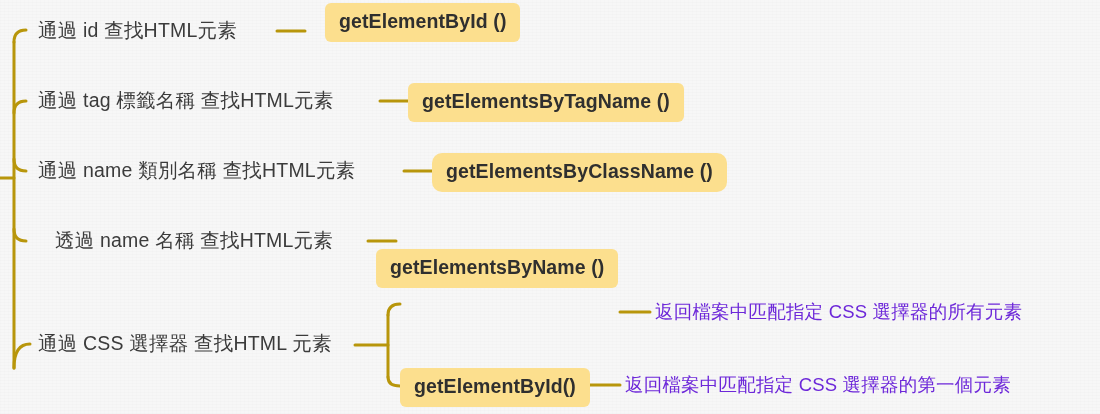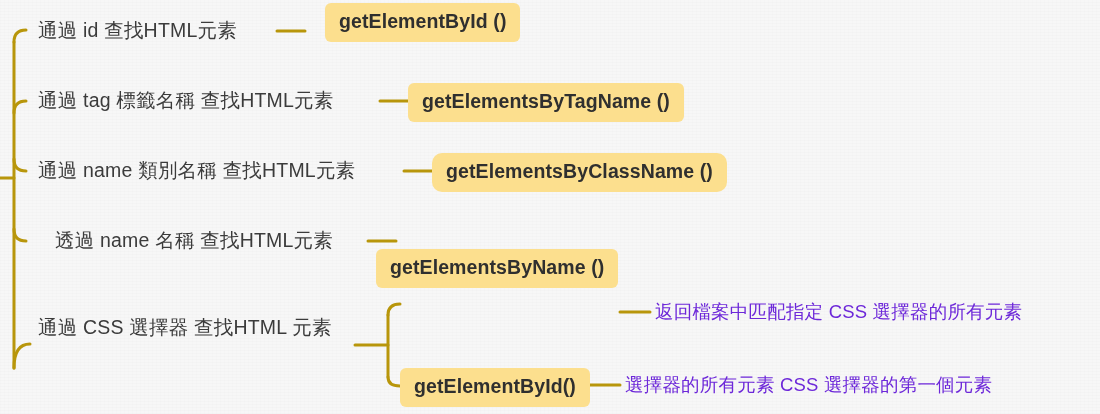--- a/index.html
+++ b/index.html
@@ -119,20 +119,20 @@
 
   <div class="node-label" style="left:38px; top:91px;">通過 tag 標籤名稱 查找HTML元素</div>
   <div class="pill" style="left:408px; top:83px;">getElementsByTagName ()</div>
 
   <div class="node-label" style="left:38px; top:161px;">通過 name 類別名稱 查找HTML元素</div>
   <div class="pill" style="left:432px; top:153px;border-radius:10px;">getElementsByClassName ()</div>
 
   <div class="node-label" style="left:55px; top:231px;">透過 name 名稱 查找HTML元素</div>
   <div class="pill" style="left:376px; top:223px;margin-top:26px;">getElementsByName ()</div>
 
-  <div class="node-label" style="left:38px; top:318px;">通過 CSS 選擇器 查找HTML 元素</div>
+  <div class="node-label" style="left:38px; top:334px;">通過 CSS 選擇器 查找HTML 元素</div>
 
   <div class="desc" style="left:655px; top:303px;">返回檔案中匹配指定 CSS 選擇器的所有元素</div>
 
   <div class="pill" style="left:400px; top:368px;">getElementById()</div>
-  <div class="desc" style="left:625px; top:376px;">選擇器的所有元素 CSS 選擇器的第一個元素</div>
+  <div class="desc" style="left:625px; top:376px;">返回檔案中匹配指定 CSS 選擇器的第一個元素</div>
 
 </div>
 
 </body></html>

